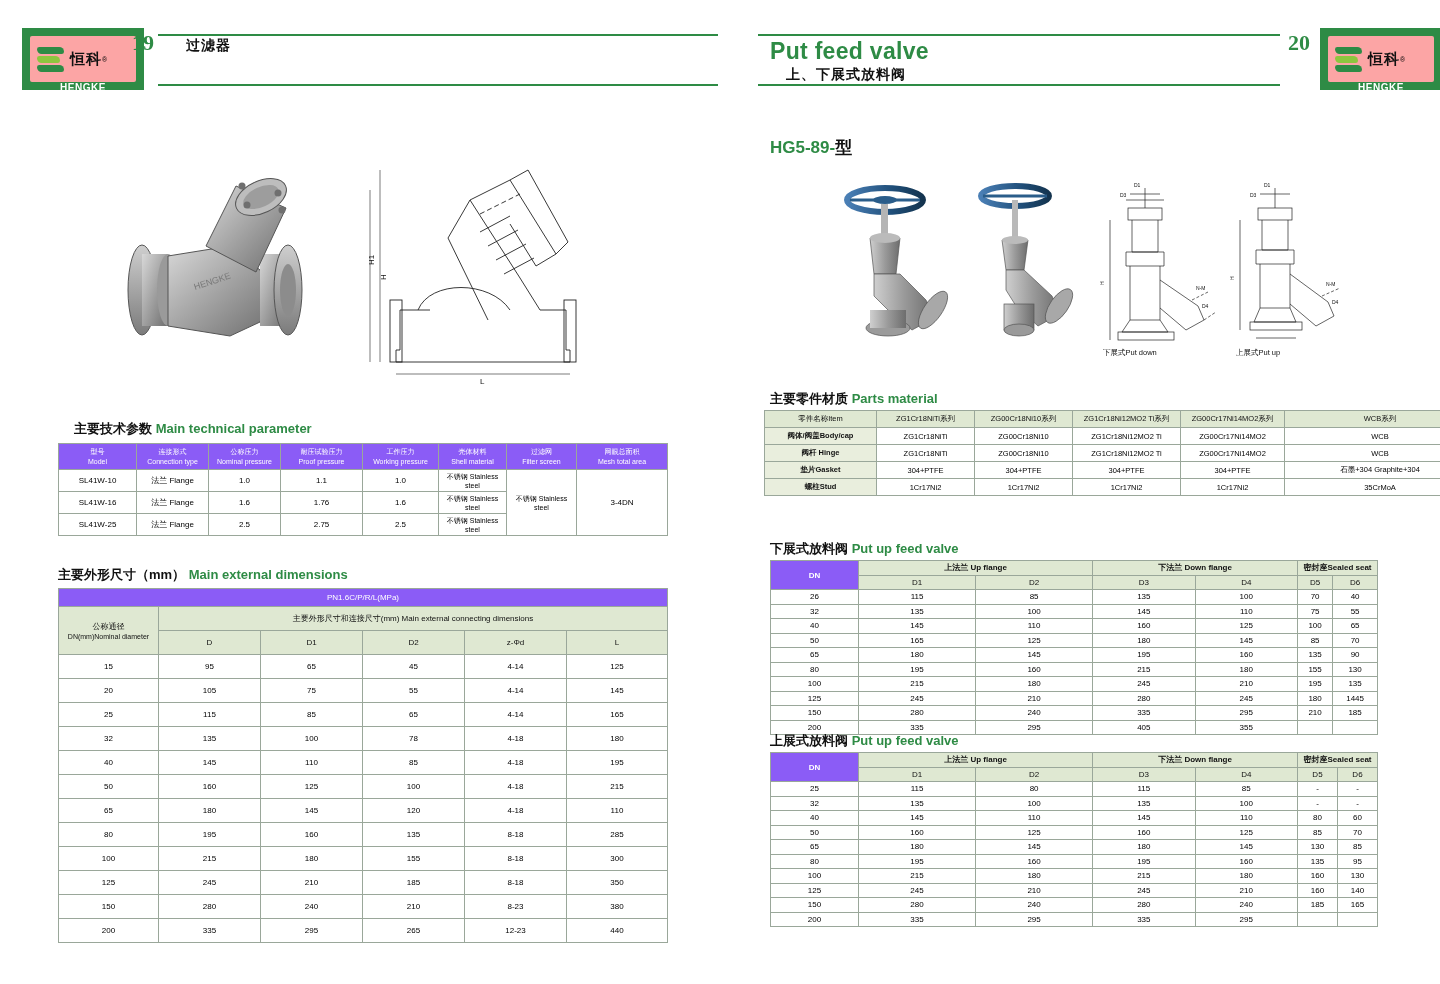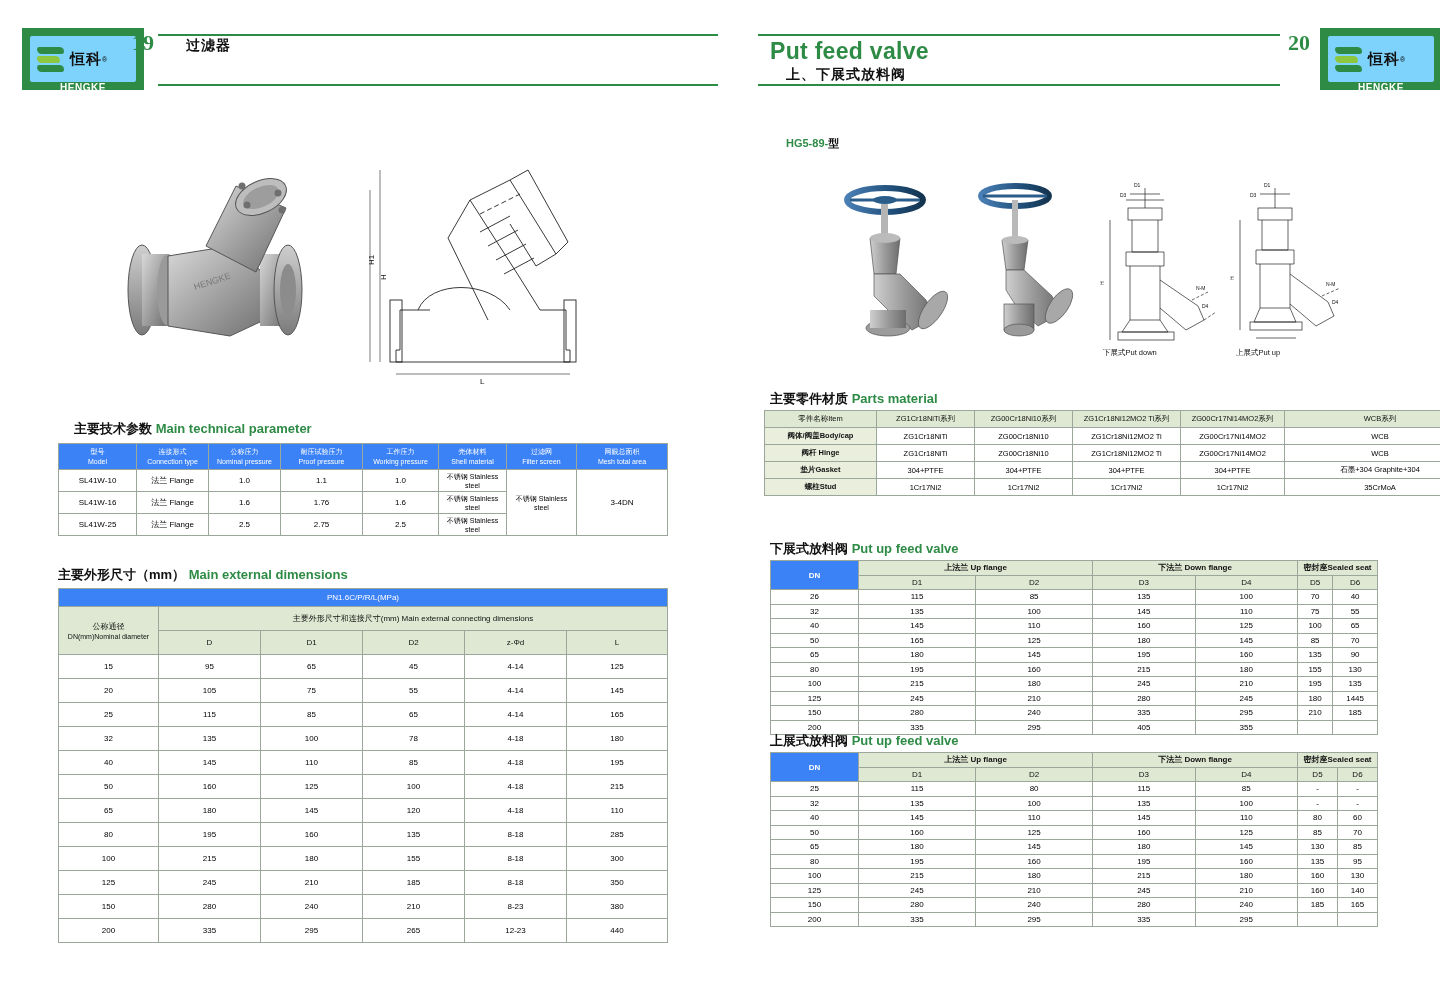--- a/index.html
+++ b/index.html
@@ -10,21 +10,21 @@
     font-family:"Liberation Sans", sans-serif;
     color:#000;
     position:relative;
     overflow:hidden;
   }
   
   .header { position:absolute; top:0; left:0; width:1440px; height:110px; }
   .logo-block { position:absolute; top:28px; width:122px; height:62px; background:#2e8b45; }
   .logo-left { left:22px; }
   .logo-right { left:1320px; }
-  .logo-inner { position:absolute; left:8px; top:8px; width:106px; height:46px; background:#7dd3fc; border-radius:2px; display:flex; align-items:center; }
+  .logo-inner { position:absolute; left:8px; top:8px; width:106px; height:46px; background:#fca5a5; border-radius:2px; display:flex; align-items:center; }
   .logo-mark { width:34px; height:32px; margin-left:4px; position:relative; }
   .logo-mark .s1, .logo-mark .s2, .logo-mark .s3 { position:absolute; left:3px; height:7px; background:#2e8b45; border-radius:4px 8px 4px 8px; }
   .logo-mark .s1 { top:4px; width:27px; }
   .logo-mark .s2 { top:13px; width:23px; background:#8dc63f; }
   .logo-mark .s3 { top:22px; width:27px; }
   .logo-cn { font-size:15px; font-weight:bold; color:#111; letter-spacing:1px; margin-left:2px; }
   .logo-reg { font-size:7px; vertical-align:super; }
   .logo-sub { position:absolute; left:8px; top:54px; width:106px; text-align:center; font-size:10px; font-weight:bold; color:#ffffff; letter-spacing:0.5px; }
 
   .page-num { position:absolute; top:30px; font-size:22px; font-weight:bold; color:#2e8b45; font-family:"Liberation Serif", serif; }
@@ -37,21 +37,21 @@
   .title-en { font-size:23px; font-weight:bold; color:#2e8b45; letter-spacing:0.3px; margin:2px 0 0 12px; font-family:"Liberation Sans", sans-serif; }
   .title-cn { font-size:14px; font-weight:bold; color:#111; margin:1px 0 0 28px; letter-spacing:1px; }
 
   
   .sec-head { position:absolute; font-size:13px; font-weight:bold; color:#2e8b45; white-space:nowrap; }
   .sec-head .cn { color:#111; }
 
   
   table { border-collapse:collapse; font-size:8px; }
   td, th { border:1px solid #9aa79a; text-align:center; vertical-align:middle; font-weight:normal; }
-  .hdr-dark { background:#3b82f6; color:#ffffff; font-weight:bold; }
+  .hdr-dark { background:#8b5cf6; color:#ffffff; font-weight:bold; }
   .hdr-light { background:#dfe8d2; color:#111; font-weight:bold; }
   .hdr-mid { background:#e9eedd; color:#111; font-weight:bold; }
   .tiny { font-size:7px; }
 
   
   #tbl-tech { position:absolute; left:58px; top:443px; width:610px; }
   #tbl-tech td { height:22px; }
   #tbl-tech .hdr-dark td { height:26px; line-height:1.15; }
 
   
@@ -60,21 +60,21 @@
 
   
   #tbl-parts { position:absolute; left:764px; top:410px; width:712px; }
   #tbl-parts td { height:17px; font-size:7.5px; }
 
   
   #tbl-down { position:absolute; left:770px; top:560px; width:608px; }
   #tbl-up { position:absolute; left:770px; top:752px; width:608px; }
   #tbl-down td, #tbl-up td { height:14.5px; font-size:8px; }
 
-  .hg-type { position:absolute; left:786px; top:136px; font-size:11px; font-weight:bold; color:#2e8b45; }
+  .hg-type { position:absolute; left:770px; top:136px; font-size:17px; font-weight:bold; color:#2e8b45; }
   .hg-type .cn { color:#111; }
 
   .cap { position:absolute; font-size:7.5px; color:#111; }
 
   
   .fig { position:absolute; }
   svg { display:block; }
 </style>
 </head>
 <body>

